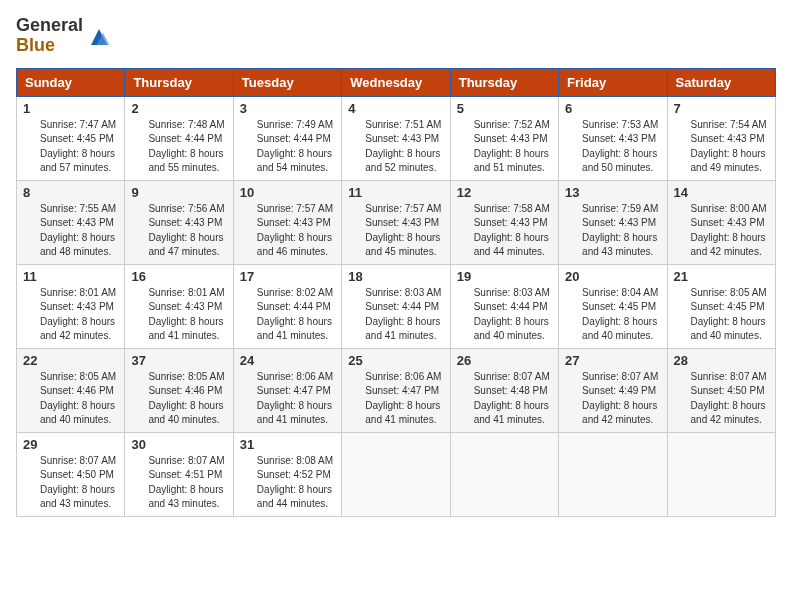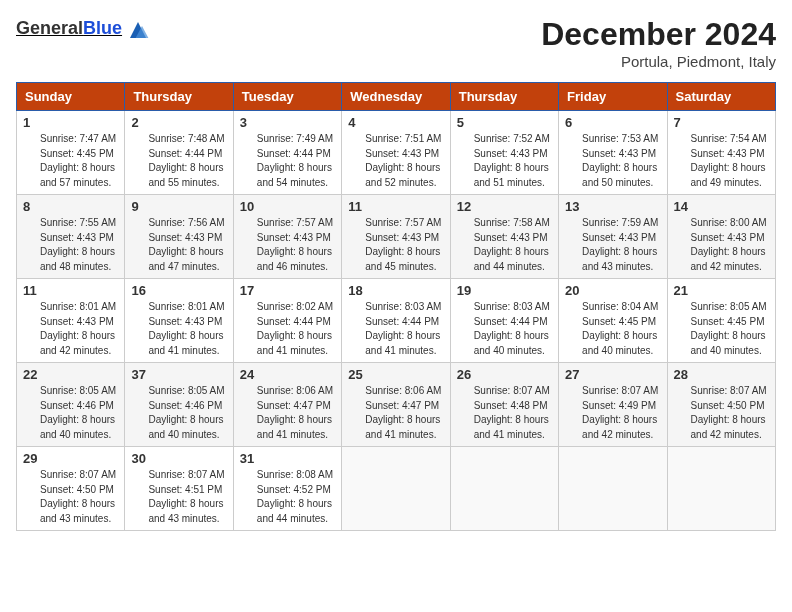--- a/index.html
+++ b/index.html
@@ -15,28 +15,27 @@
       justify-content: space-between;
       align-items: flex-start;
       margin-bottom: 12px;
     }
     .logo {
       display: flex;
       align-items: center;
     }
     .logo-text {
       display: flex;
-      flex-direction: row;
+      flex-direction: column;
       font-size: 18px;
       font-weight: bold;
       line-height: 1.1;
-      text-decoration: underline;
     }
     .logo-text .general { color: #333; }
-    .logo-text .blue { color: #1d4ed8; }
+    .logo-text .blue { color: #a16207; }
     .logo-icon {
       width: 24px;
       height: 24px;
       margin-left: 4px;
       margin-top: 2px;
     }
     .title-block {
       text-align: right;
     }
     .month-title {
@@ -97,24 +96,20 @@
   <div class="logo">
     <div class="logo-text">
       <span class="general">General</span>
       <span class="blue">Blue</span>
     </div>
     <svg class="logo-icon" viewBox="0 0 30 30" xmlns="http://www.w3.org/2000/svg">
       <polygon points="5,25 15,5 25,25" fill="#1a5fb4"></polygon>
       <polygon points="12,25 20,10 28,25" fill="#4a90d9" opacity="0.7"></polygon>
     </svg>
   </div>
-  <div class="title-block">
-    <div class="month-title">December 2024</div>
-    <div class="location">Portula, Piedmont, Italy</div>
-  </div>
 </div>
 
 <table class="calendar">
   <thead>
     <tr>
     <th>Sunday</th>
         <th>Thursday</th>
         <th>Tuesday</th>
         <th>Wednesday</th>
         <th>Thursday</th>

